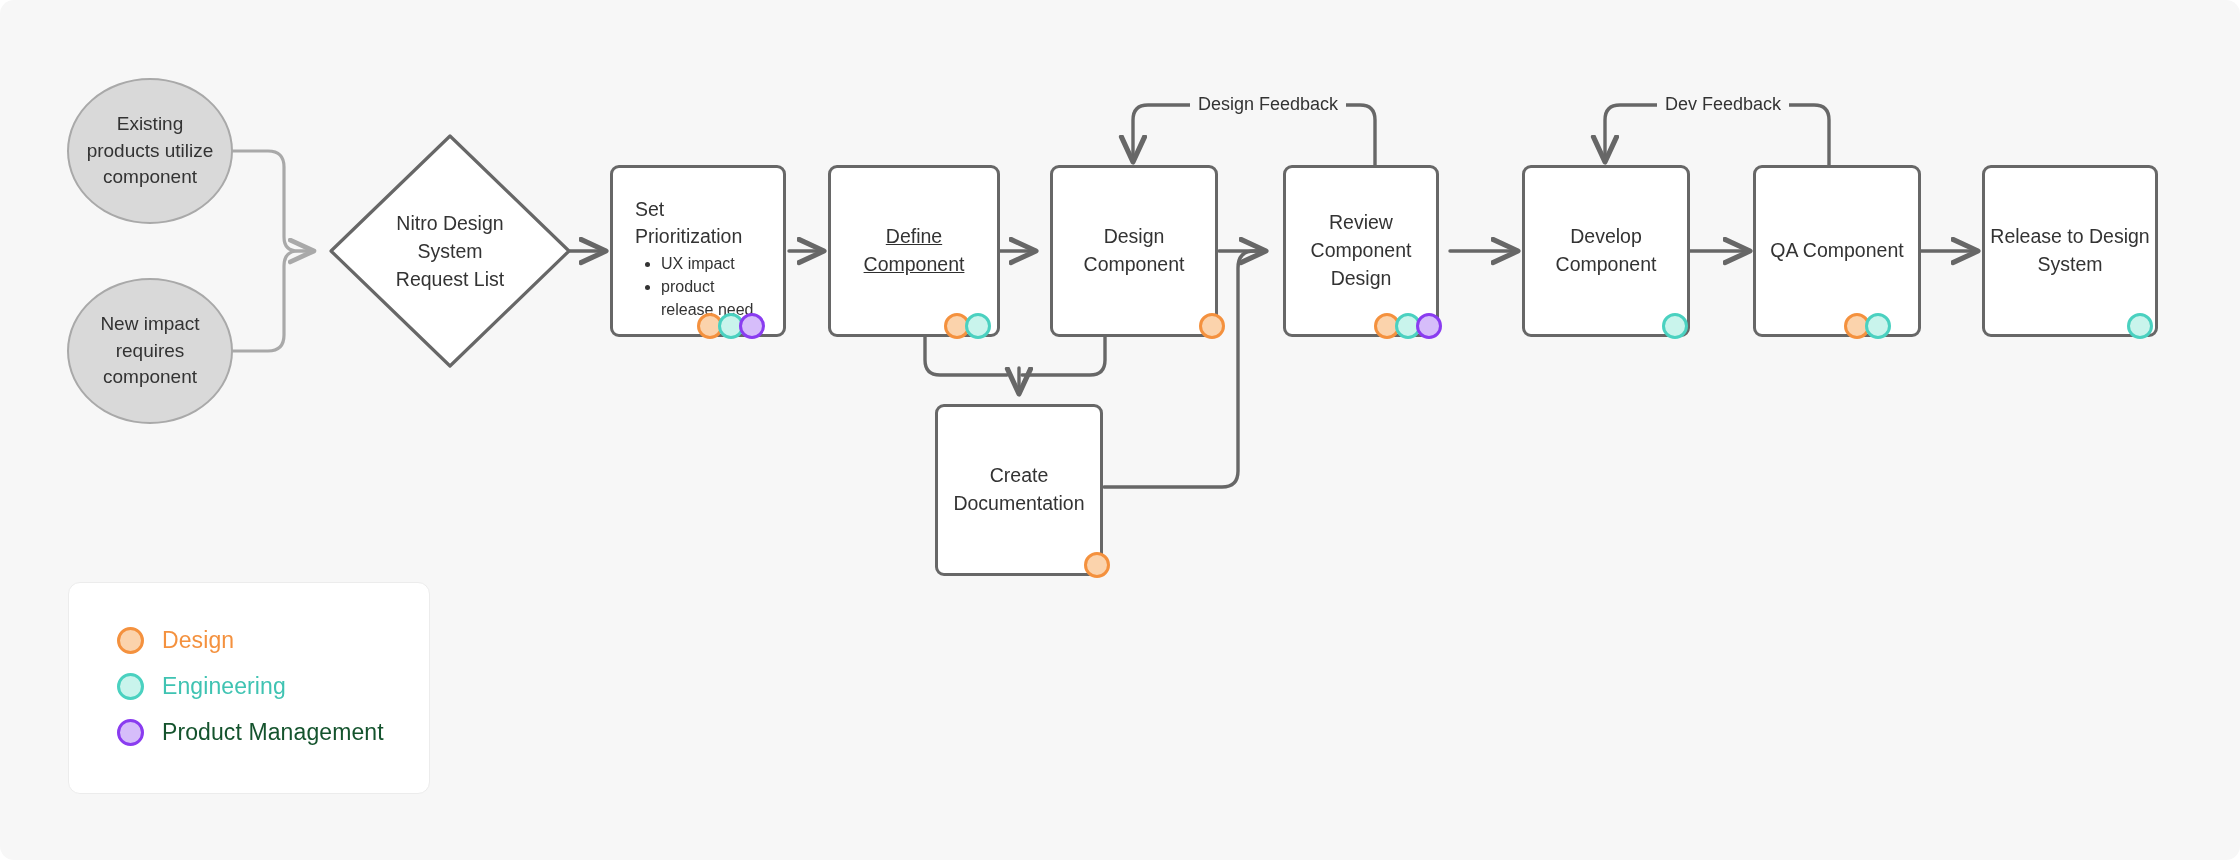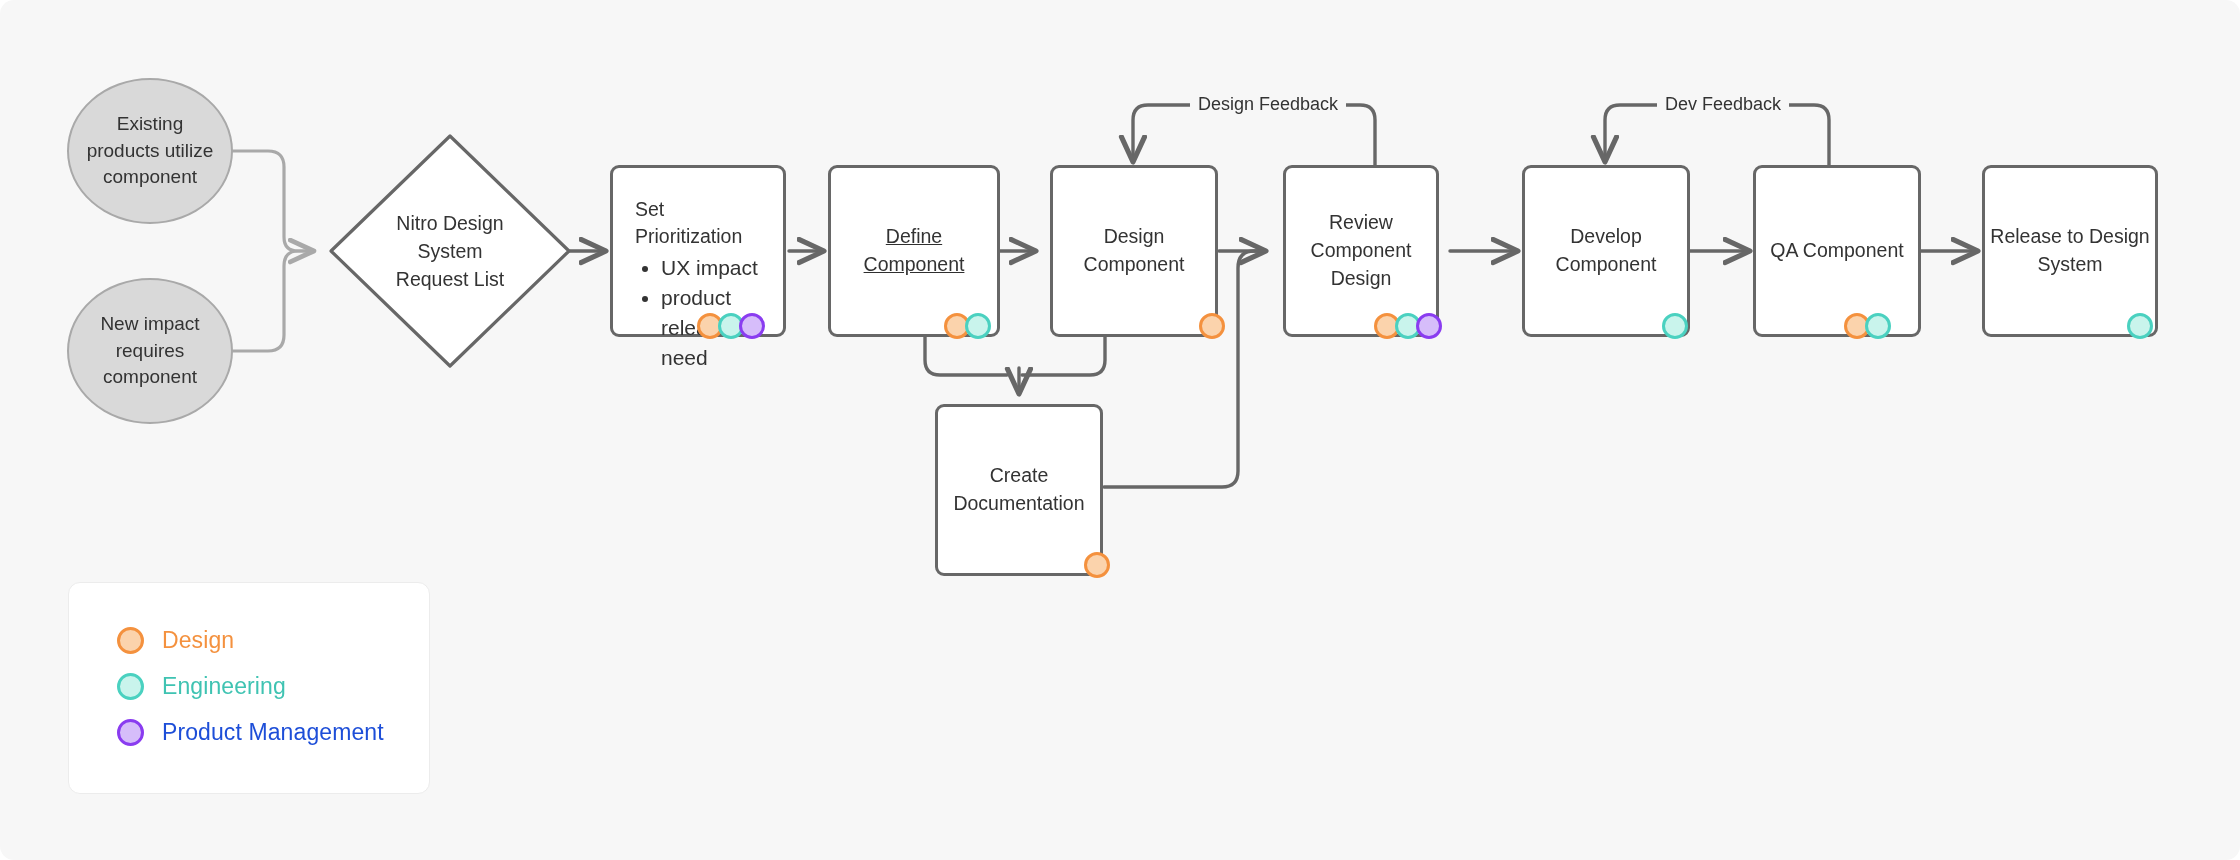--- a/index.html
+++ b/index.html
@@ -93,21 +93,21 @@
     font-size: 19.5px;
     color: #333333;
     line-height: 1.4;
   }
   .box-node ul {
     margin: 2px 0 0 0;
     padding-left: 26px;
     list-style: disc;
   }
   .box-node li {
-    font-size: 21px;
+    font-size: 16px;
     color: #333333;
     line-height: 1.42;
     margin-bottom: 1px;
   }
 
   
   .chips {
     position: absolute;
     display: flex;
     align-items: center;
@@ -162,21 +162,21 @@
     box-sizing: border-box;
     margin-right: 18px;
     flex: 0 0 auto;
   }
   .legend-text {
     font-size: 23px;
     letter-spacing: .1px;
   }
   .t-design      { color:#f4913e; }
   .t-engineering { color:#3fc3b2; }
-  .t-product     { color:#1d4ed8; }
+  .t-product     { color:#14532d; }
 </style>
 </head>
 <body>
 
 <div id="canvas">
 
   <svg id="wires" viewBox="0 0 2240 860" xmlns="http://www.w3.org/2000/svg">
     <defs>
       <marker id="ah" markerWidth="10" markerHeight="10" refX="7.4" refY="4" orient="auto" markerUnits="strokeWidth">
         <path d="M0.6,0.6 L8,4 L0.6,7.4" fill="none" stroke="#676767" stroke-width="1.5" stroke-linecap="round" stroke-linejoin="round"></path>

